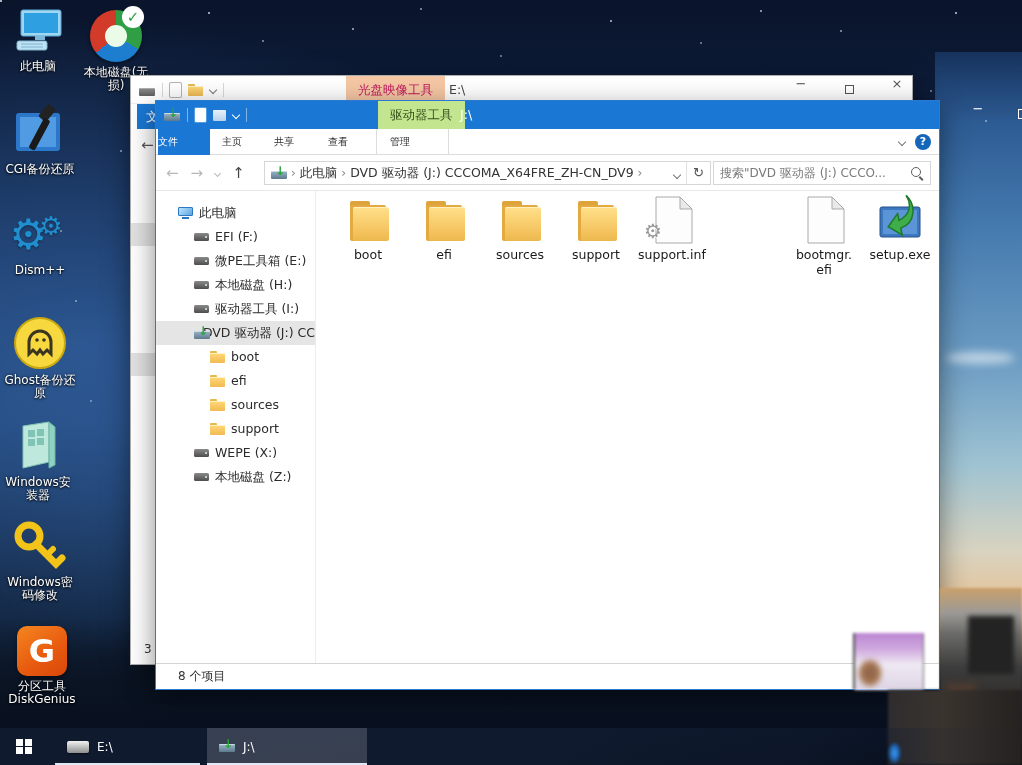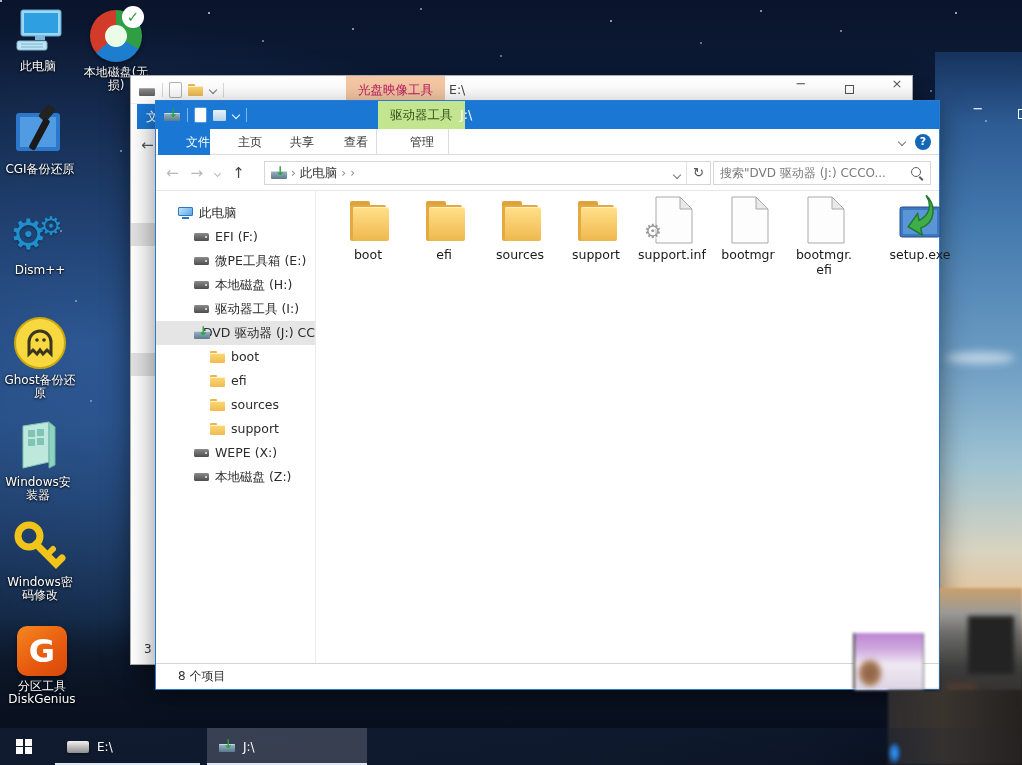--- a/index.html
+++ b/index.html
@@ -80,21 +80,21 @@
   
   #fgwin { left:155px; top:100px; width:785px; height:590px; border:1px solid #2a7ad4; z-index:6; }
   .titlebar { position:absolute; left:0; top:0; width:100%; height:28px; background:#1a78d4; }
   .titlebar .qat { position:absolute; left:8px; top:0; height:28px; display:flex; align-items:center; gap:7px; }
   .sep-v { width:1px; height:14px; background:rgba(255,255,255,.45); }
   .mini-doc { width:11px; height:14px; background:#fdfdfd; border-radius:1px; box-shadow:0 0 0 1px rgba(255,255,255,.25); }
   .mini-folder { width:13px; height:11px; background:linear-gradient(180deg,#e8f1fa,#b9d2ea); border-radius:1px; }
   .tool-label { position:absolute; top:0; height:28px; line-height:28px; padding:0 12px; font-size:12.5px; }
   .wtitle { position:absolute; top:0; height:28px; line-height:28px; font-size:12.5px; color:#fff; }
   .tabsrow { position:absolute; left:0; top:28px; width:100%; height:26px; background:#fff; border-bottom:1px solid #dcdcdc; }
-  .tab { position:absolute; top:0; height:26px; line-height:26px; font-size:12px; color:#333; text-align:right; }
+  .tab { position:absolute; top:0; height:26px; line-height:26px; font-size:10px; color:#333; text-align:left; }
   .tab.file { background:#1a78d4; color:#fff; }
   .tabgrp-border { position:absolute; top:0; width:1px; height:26px; background:#dcdcdc; }
   .ribbon-right { position:absolute; right:8px; top:5px; display:flex; gap:10px; align-items:center; }
   .help { width:16px; height:16px; border-radius:50%; background:#1467b8; color:#fff; font-size:11px; line-height:16px; text-align:center; font-weight:bold; }
   .addr-row { position:absolute; left:0; top:54px; width:100%; height:36px; background:#fff; border-bottom:1px solid #e8e8e8; }
   .nav-arrows { position:absolute; left:10px; top:0; height:36px; display:flex; align-items:center; gap:12px; color:#b8b8b8; font-size:15px; }
   .nav-arrows .up { color:#444; }
   .addr-box { position:absolute; left:108px; top:6px; width:447px; height:24px; border:1px solid #d6d6d6; display:flex; align-items:center; font-size:12.5px; color:#333; }
   .addr-box .crumbs { flex:1; display:flex; align-items:center; gap:4px; padding:0 6px; white-space:nowrap; overflow:hidden; }
   .crumb-sep { color:#888; font-size:12px; }
@@ -322,20 +322,21 @@
       </div>
       <div class="addr-box">
         <div class="crumbs">
           <span class="ic dvd14">
               <i class="tray"></i>
               <i class="arr">↓</i>
             </span>
           <span class="crumb-sep">›</span>
           <span>此电脑</span>
           <span class="crumb-sep">›</span>
+          <span>DVD 驱动器 (J:) CCCOMA_X64FRE_ZH-CN_DV9</span>
           <span class="crumb-sep">›</span>
         </div>
         <span class="addr-chev"><span class="chev"></span></span>
         <span class="refresh">↻</span>
       </div>
       <div class="search-box">
         <span class="ph">搜索"DVD 驱动器 (J:) CCCO...</span>
         <span class="mag"></span>
       </div>
     </div>
@@ -442,39 +443,30 @@
         <div class="file-item" style="left:317px;">
           <div class="art48">
             <svg width="38" height="48" viewBox="0 0 38 48" style="position:absolute; left:7px; top:1px;">
               <path d="M1 1 h24 l12 12 v34 h-36 z" fill="#fdfdfd" stroke="#a9a9a9"></path>
               <path d="M25 1 l12 12 h-12 z" fill="#e9e9e9" stroke="#a9a9a9"></path>
             </svg>
             <span class="gear-badge">⚙</span>
           </div>
           <div class="flbl">support.inf</div>
         </div>
-        <div class="file-item" style="left:393px;">
-          <div class="art48">
-            <svg width="38" height="48" viewBox="0 0 38 48" style="position:absolute; left:7px; top:1px;">
-              <path d="M1 1 h24 l12 12 v34 h-36 z" fill="#fdfdfd" stroke="#a9a9a9"></path>
-              <path d="M25 1 l12 12 h-12 z" fill="#e9e9e9" stroke="#a9a9a9"></path>
-            </svg>
-          </div>
-          <div class="flbl">bootmgr</div>
-        </div>
         <div class="file-item" style="left:469px;">
           <div class="art48">
             <svg width="38" height="48" viewBox="0 0 38 48" style="position:absolute; left:7px; top:1px;">
               <path d="M1 1 h24 l12 12 v34 h-36 z" fill="#fdfdfd" stroke="#a9a9a9"></path>
               <path d="M25 1 l12 12 h-12 z" fill="#e9e9e9" stroke="#a9a9a9"></path>
             </svg>
           </div>
           <div class="flbl" style="width:70px; margin:2px auto 16px;">bootmgr.efi</div>
         </div>
-        <div class="file-item" style="left:565px;">
+        <div class="file-item" style="left:545px;">
           <div class="art48">
             <svg width="48" height="50" viewBox="0 0 48 50" style="position:absolute; left:0; top:0;">
               <rect x="4" y="12" width="40" height="30" rx="2" fill="#3c78c0" stroke="#26508a"></rect>
               <rect x="7" y="15" width="34" height="24" fill="#5b95d8"></rect>
               <path d="M34 2 c4 10 0 20 -12 23 l0 -7 l-12 11 l12 11 l0 -7 c16 -2 20 -20 12 -31 z" fill="#3fae4a" stroke="#1f7a2d" stroke-width="1.5" transform="rotate(-12 24 20)"></path>
             </svg>
           </div>
           <div class="flbl">setup.exe</div>
         </div>
       </div>

